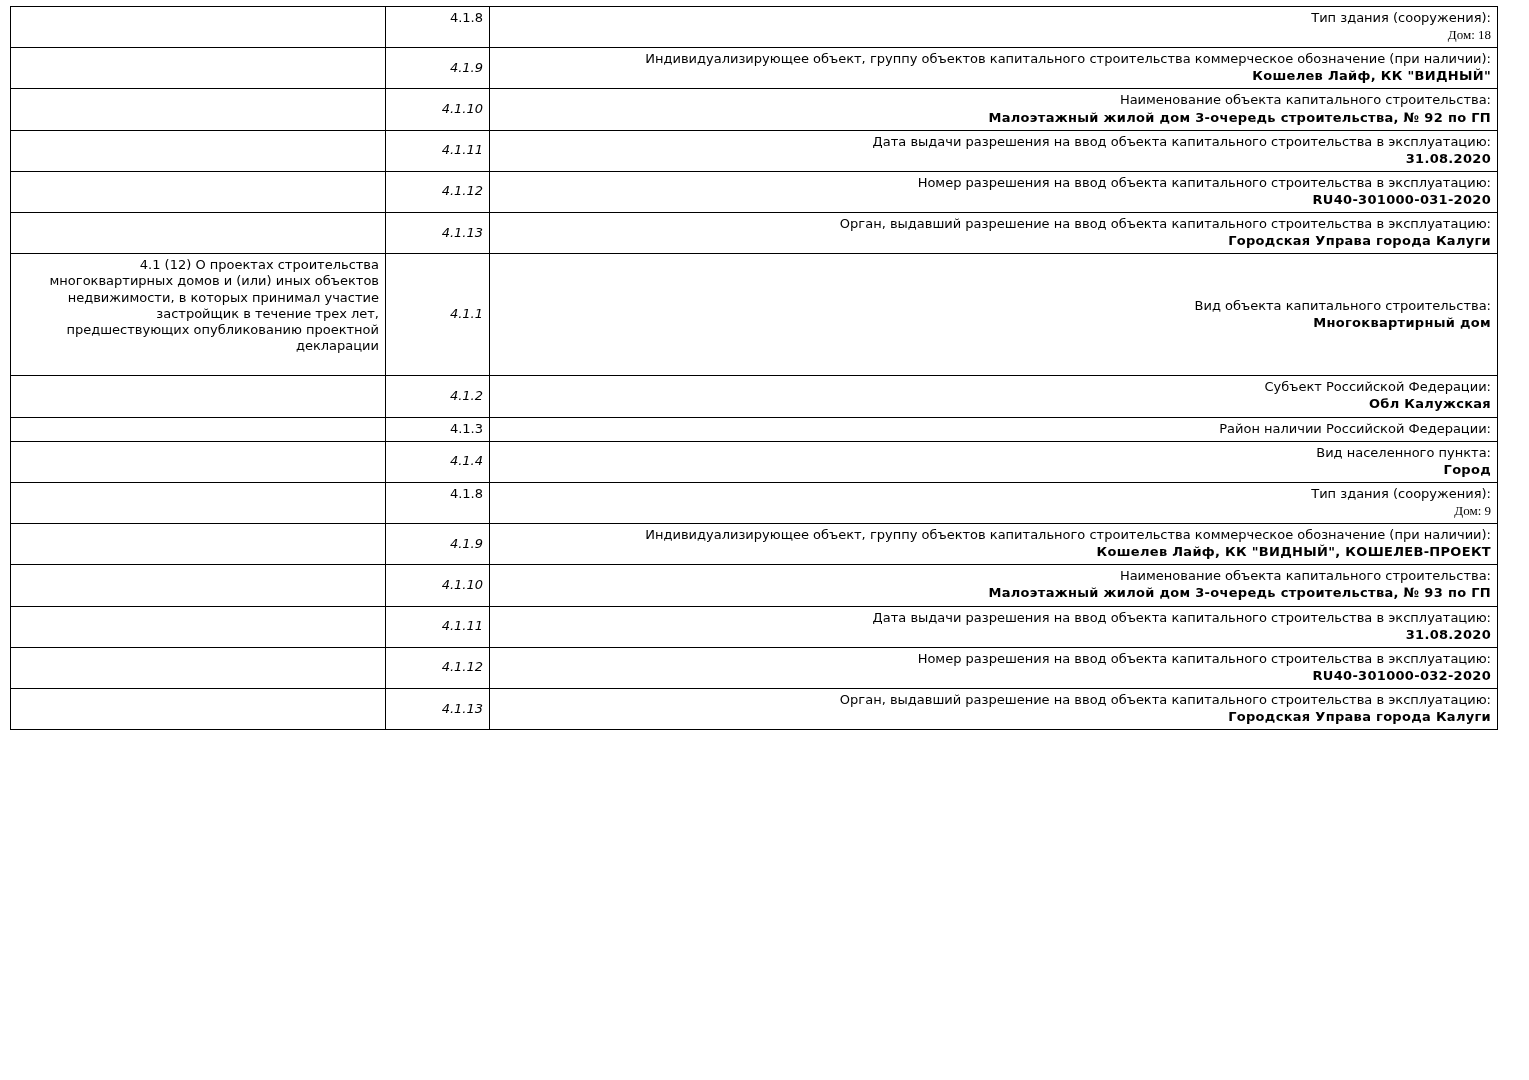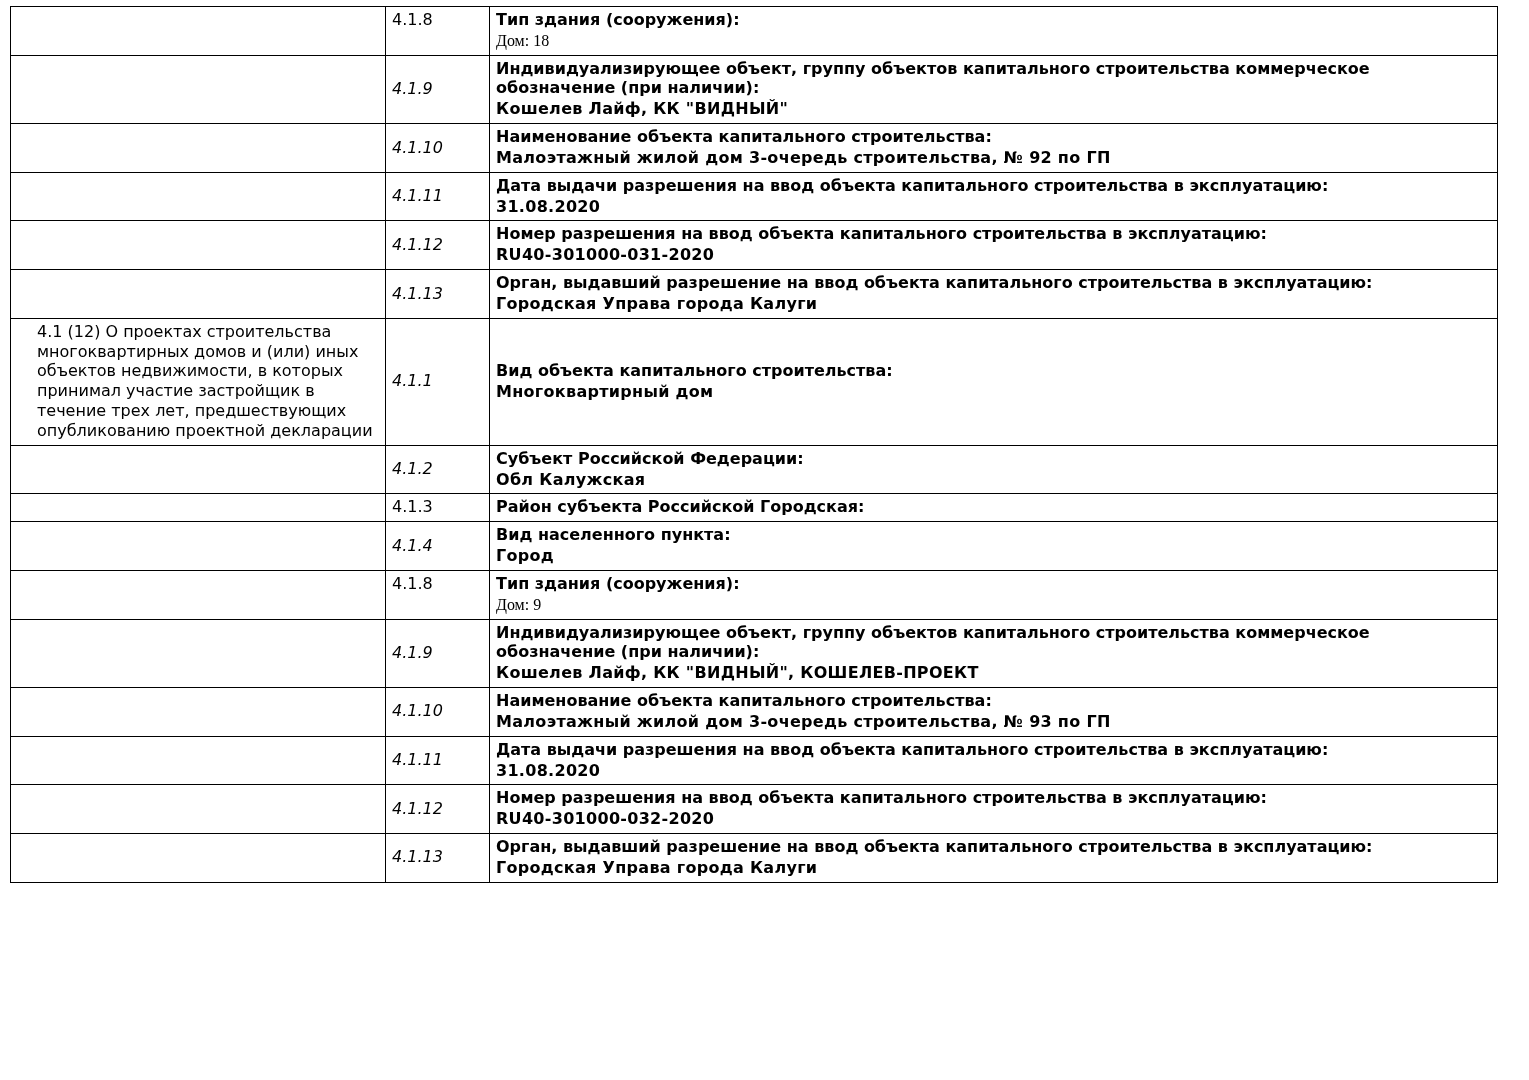--- a/index.html
+++ b/index.html
@@ -22,42 +22,43 @@
   table.decl {
     border-collapse: collapse;
     table-layout: fixed;
     width: 1487px;
     margin-left: 10px;
   }
   table.decl td {
     border: 1px solid #000000;
     vertical-align: top;
     padding: 3px 6px 4px 6px;
-    font-size: 16px;
+    font-size: 13px;
     line-height: 1.24;
+    text-align: right;
   }
   col.c-section { width: 375px; }
   col.c-code    { width: 104px; }
   col.c-body    { width: 1008px; }
 
   td.section {
     font-size: 14.5px;
     line-height: 1.28;
     padding-top: 4px;
   }
   td.code {
     font-size: 14.5px;
     white-space: nowrap;
   }
   td.body {
     font-size: 14.5px;
   }
   .label {
     display: block;
-    font-weight: bold;
+    font-weight: normal;
     white-space: normal;
   }
   .value {
     display: block;
     font-weight: bold;
     letter-spacing: 0.3px;
     margin-top: 1px;
   }
   .value.plain {
     font-weight: normal;
@@ -149,21 +150,21 @@
         <td class="body">
           <span class="label">Субъект Российской Федерации:</span>
           <span class="value">Обл Калужская</span>
         </td>
       </tr>
 
       <tr>
         <td class="section"></td>
         <td class="code">4.1.3</td>
         <td class="body">
-          <span class="label">Район субъекта Российской Городская:</span>
+          <span class="label">Район наличии Российской Федерации:</span>
         </td>
       </tr>
 
       <tr>
         <td class="section"></td>
         <td class="code mid">4.1.4</td>
         <td class="body">
           <span class="label">Вид населенного пункта:</span>
           <span class="value">Город</span>
         </td>

